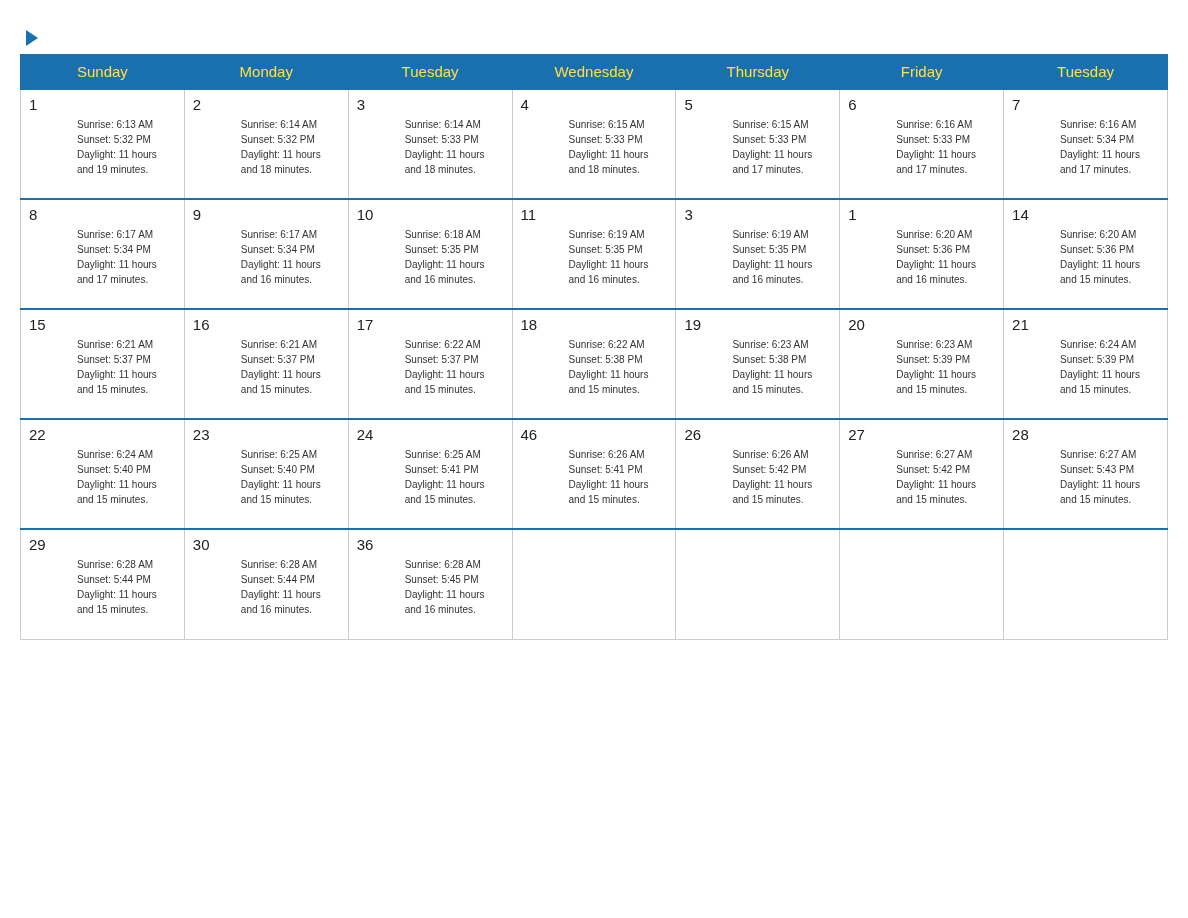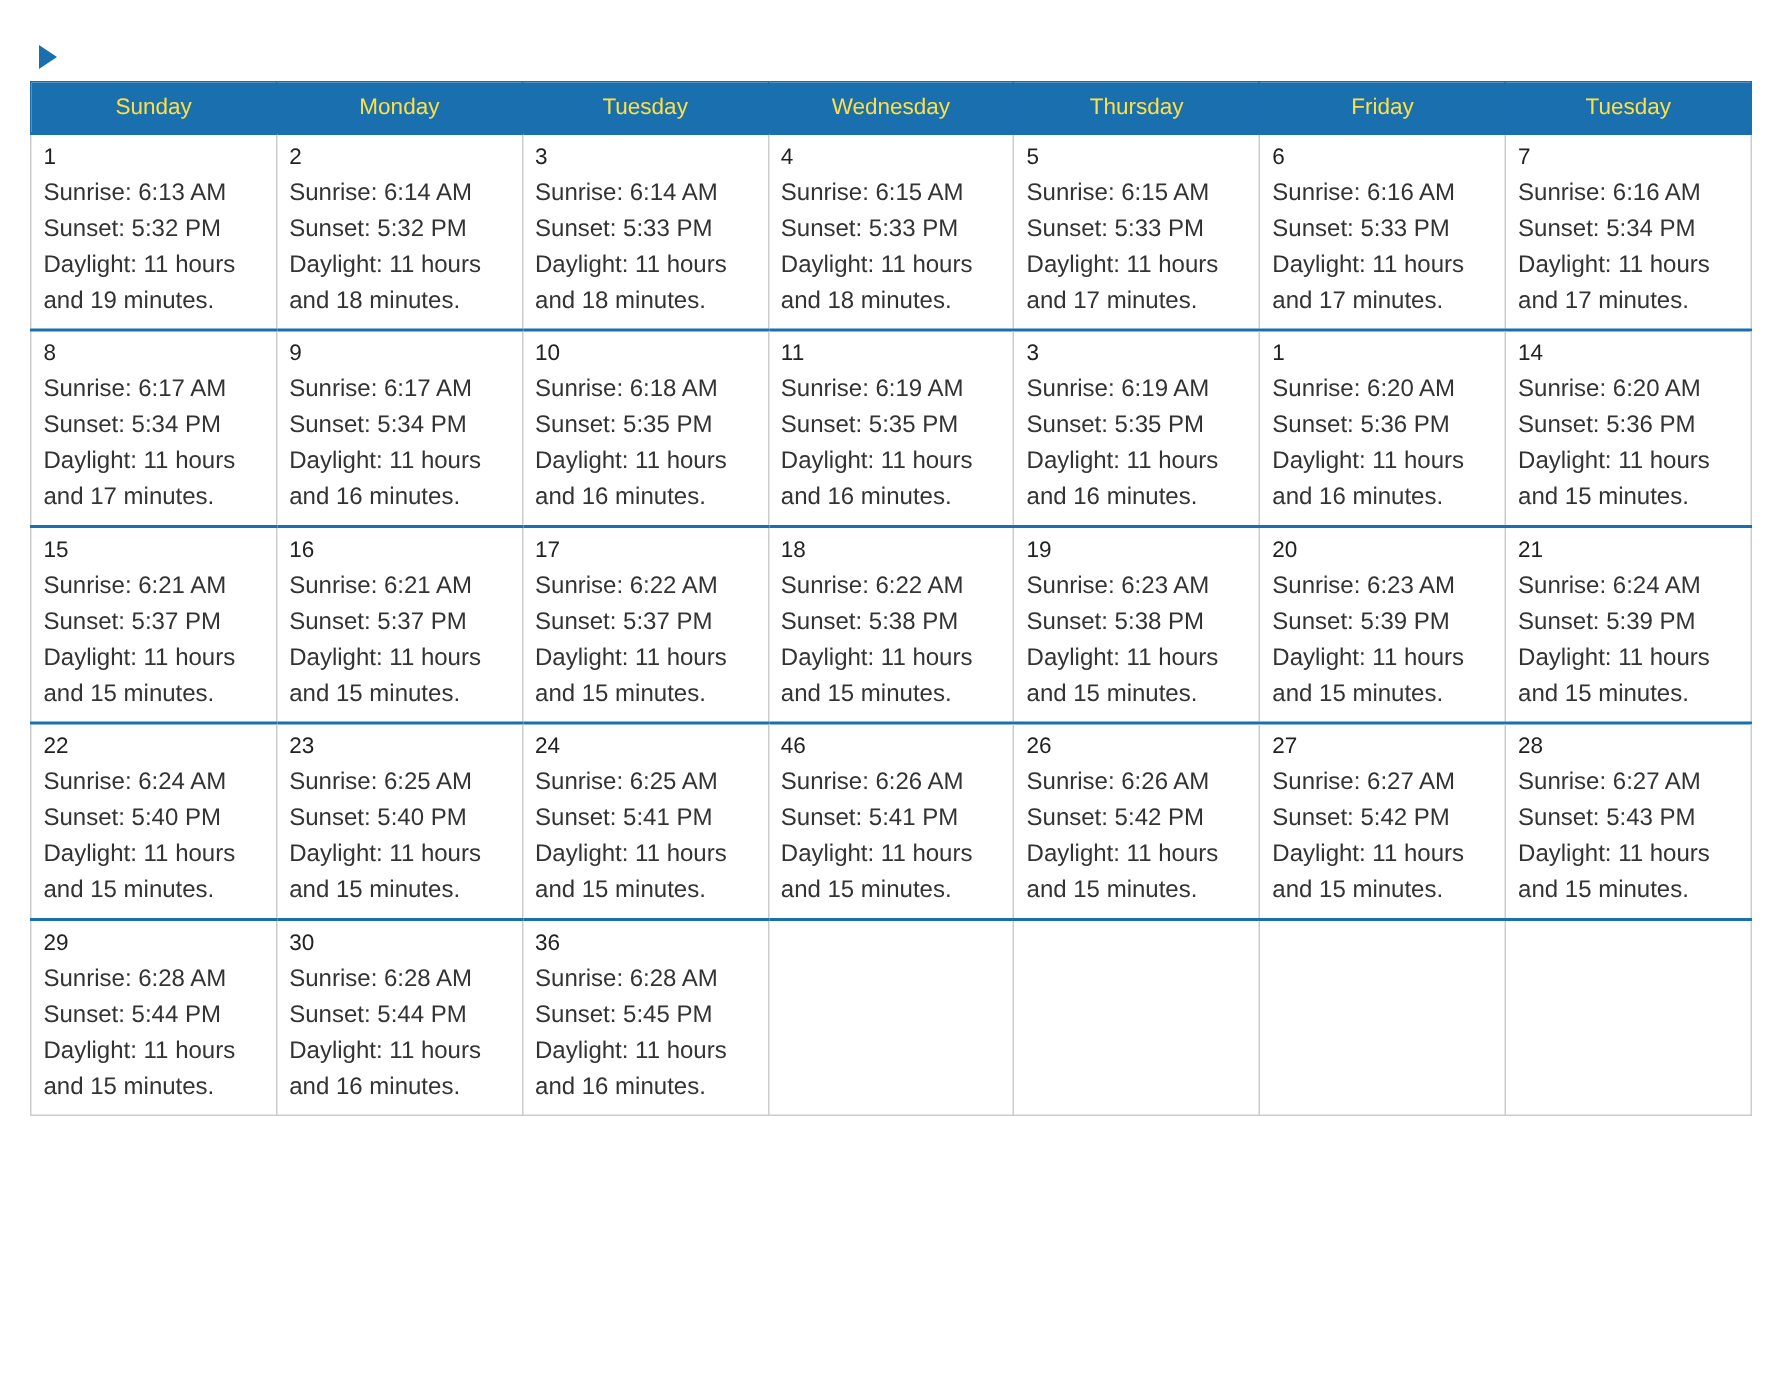--- a/index.html
+++ b/index.html
@@ -67,23 +67,24 @@
       height: 110px;
     }
     .day-num {
       font-size: 15px;
       font-weight: normal;
       color: #222;
       display: block;
       margin-bottom: 4px;
     }
     .day-info {
-      font-size: 16px;
+      font-size: 10px;
       line-height: 1.5;
       color: #333;
+      margin-left: 48px;
     }
     .empty-cell {
       border-top: 2px solid #1a6faf;
       background: #fff;
     }
     .logo-icon {
       display: inline-block;
       position: relative;
     }
   </style>

